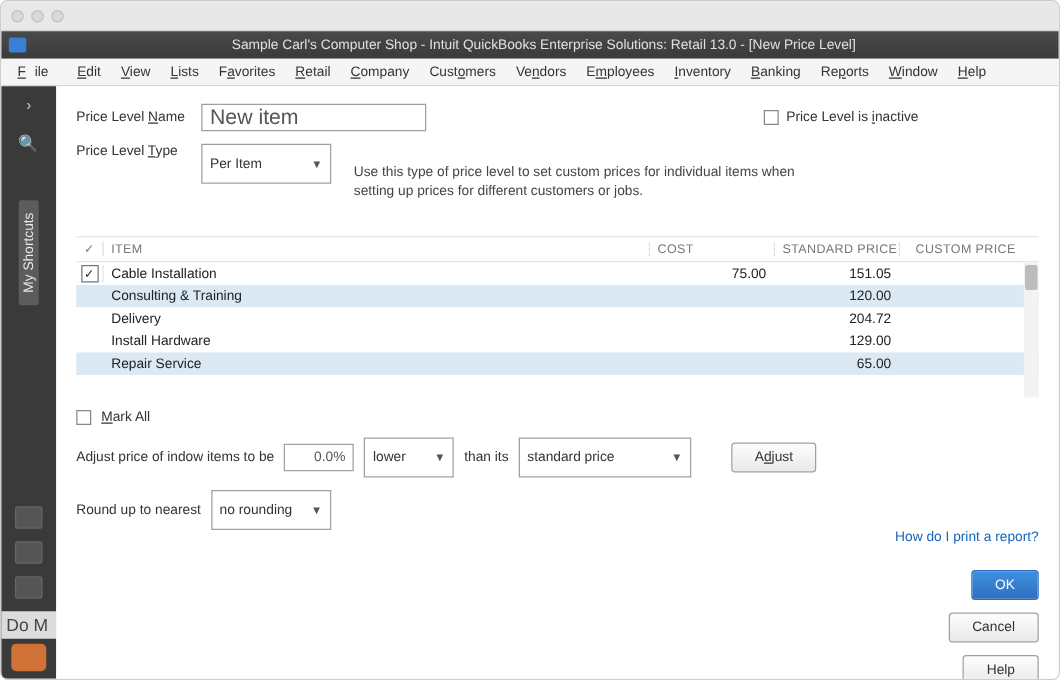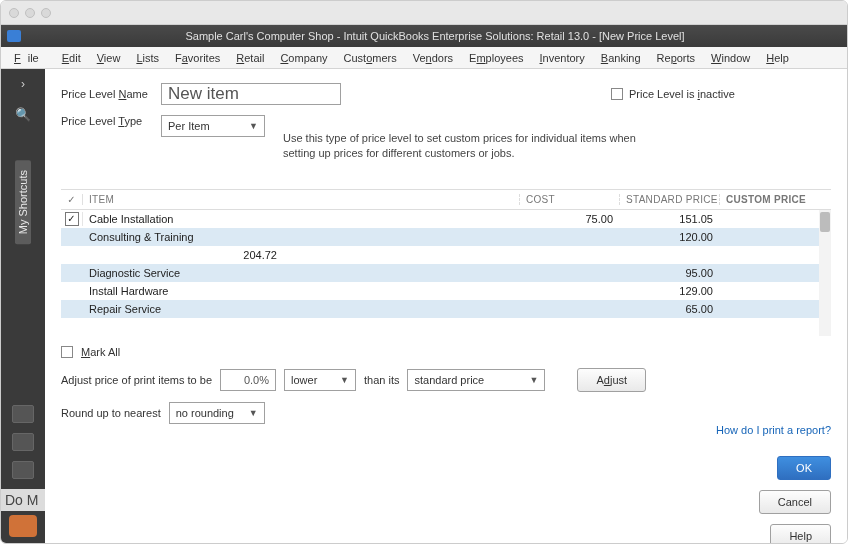--- a/index.html
+++ b/index.html
@@ -123,21 +123,21 @@
   .text-input {
     height: 22px;
     border: 1px solid #a0a0a0;
     padding: 0 6px;
     font-size: 17px;
     width: 180px;
     background: #fff;
     color: #555;
   }
   .combo {
-    height: 22px;
+    height: 32px;
     border: 1px solid #a0a0a0;
     background: #fff;
     display: inline-flex;
     align-items: center;
     padding: 0 6px 0 6px;
     font-size: 11px;
     position: relative;
     color: #333;
   }
   .combo .tri {
@@ -169,21 +169,21 @@
     font-size: 10px;
     letter-spacing: 0.3px;
     height: 20px;
     align-items: center;
     border-bottom: 1px solid #ddd;
   }
   .th-check { width: 22px; text-align: center; border-right: 1px solid #e0e0e0; }
   .th-item { flex: 1; padding-left: 6px; }
   .th-cost { width: 100px; text-align: left; border-left: 1px dashed #ddd; padding-left: 6px;}
   .th-std { width: 100px; text-align: left; border-left: 1px dashed #ddd; padding-left: 6px;}
-  .th-cust { width: 100px; text-align: left; border-left: 1px dashed #ddd; padding-left: 6px; font-weight: bold;}
+  .th-cust { width: 100px; text-align: center; border-left: 1px dashed #ddd; padding-left: 6px;}
   .th-scroll { width: 12px; }
   .table-body {
     position: relative;
   }
   .trow {
     display: flex;
     height: 18px;
     align-items: center;
     font-size: 11px;
     color: #222;
@@ -341,30 +341,23 @@
           <div class="trow even">
             <div class="td-check"></div>
             <div class="td-item">Consulting &amp; Training</div>
             <div class="td-cost"></div>
             <div class="td-std">120.00</div>
             <div class="td-cust"></div>
             <div class="td-scroll"></div>
           </div>
           <div class="trow odd">
             <div class="td-check"></div>
+            <div class="td-item">Delivery</div>
             <div class="td-cost"></div>
             <div class="td-std">204.72</div>
-            <div class="td-cust"></div>
-            <div class="td-scroll"></div>
-          </div>
-          <div class="trow even">
-            <div class="td-check"></div>
-            <div class="td-item">Diagnostic Service</div>
-            <div class="td-cost"></div>
-            <div class="td-std">95.00</div>
             <div class="td-cust"></div>
             <div class="td-scroll"></div>
           </div>
           <div class="trow odd">
             <div class="td-check"></div>
             <div class="td-item">Install Hardware</div>
             <div class="td-cost"></div>
             <div class="td-std">129.00</div>
             <div class="td-cust"></div>
             <div class="td-scroll"></div>
@@ -390,21 +383,21 @@
         </div>
       </div>
     </div>
 
     <div class="controls-row">
       <div class="checkbox-shape"></div>
       <span><u>M</u>ark All</span>
     </div>
 
     <div class="controls-row">
-      <span>Adjust price of print items to be</span>
+      <span>Adjust price of indow items to be</span>
       <input class="num-input" value="0.0%" style="">
       <div class="combo" style="width:72px;">
         <span>lower</span>
         <span class="tri">▼</span>
       </div>
       <span>than its</span>
       <div class="combo" style="width:138px;">
         <span>standard price</span>
         <span class="tri">▼</span>
       </div>

